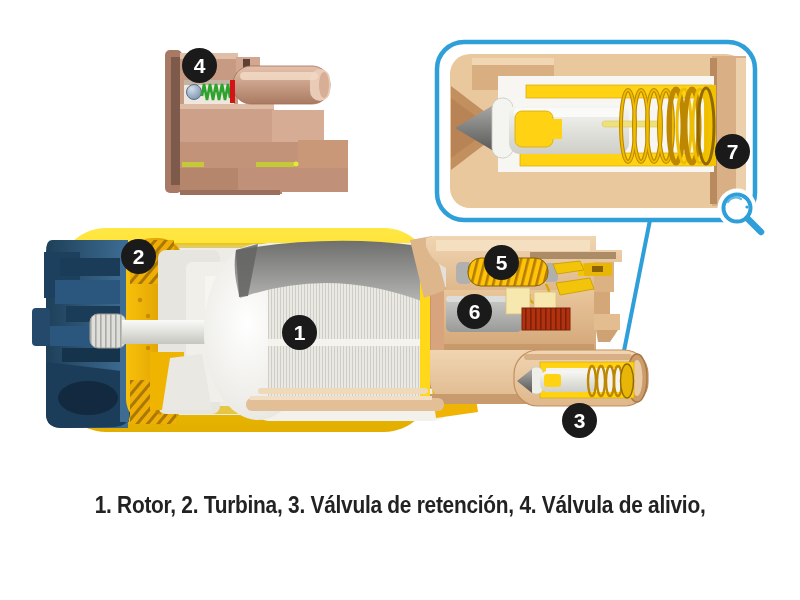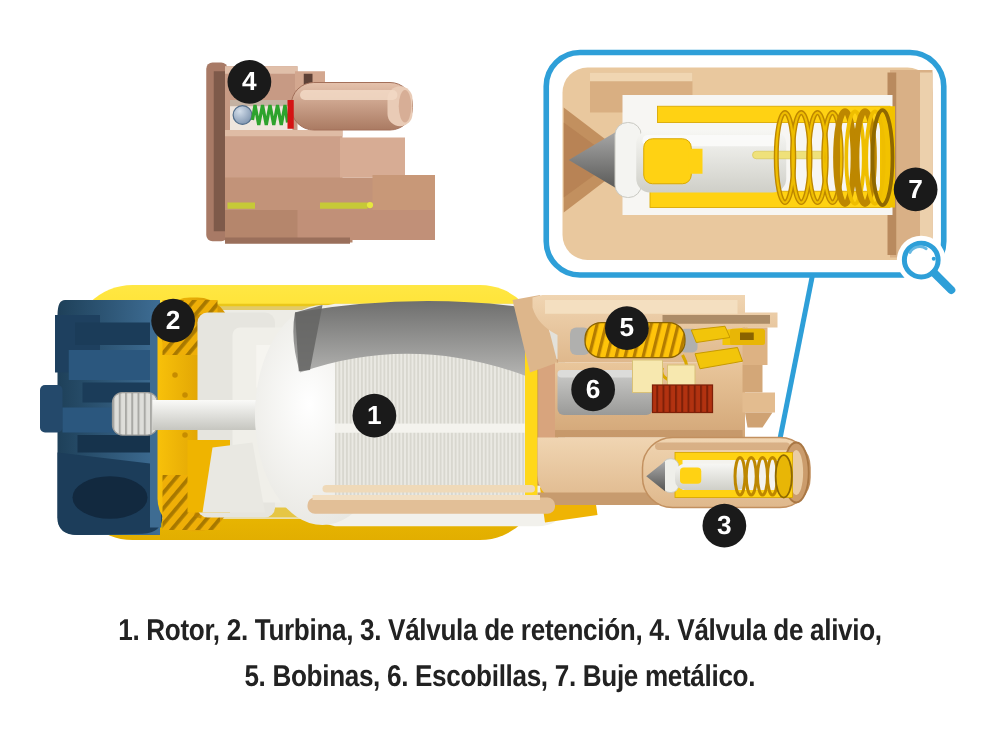--- a/index.html
+++ b/index.html
@@ -314,18 +314,15 @@
   <span>6</span>
 </div>
 <div class="badge" style="left:715px;top:134px">
   <span>7</span>
 </div>
 
 <div class="caption">
   <span class="cap-line">
     <span class="cap-inner">1. Rotor, 2. Turbina, 3. Válvula de retención, 4. Válvula de alivio,</span>
   </span>
-  <span class="cap-line">
-    <span class="cap-inner">5. Bobinas, 6. Escobillas, 7. Buje metálico.</span>
-  </span>
 </div>
 
 </div>
 
 </body></html>

